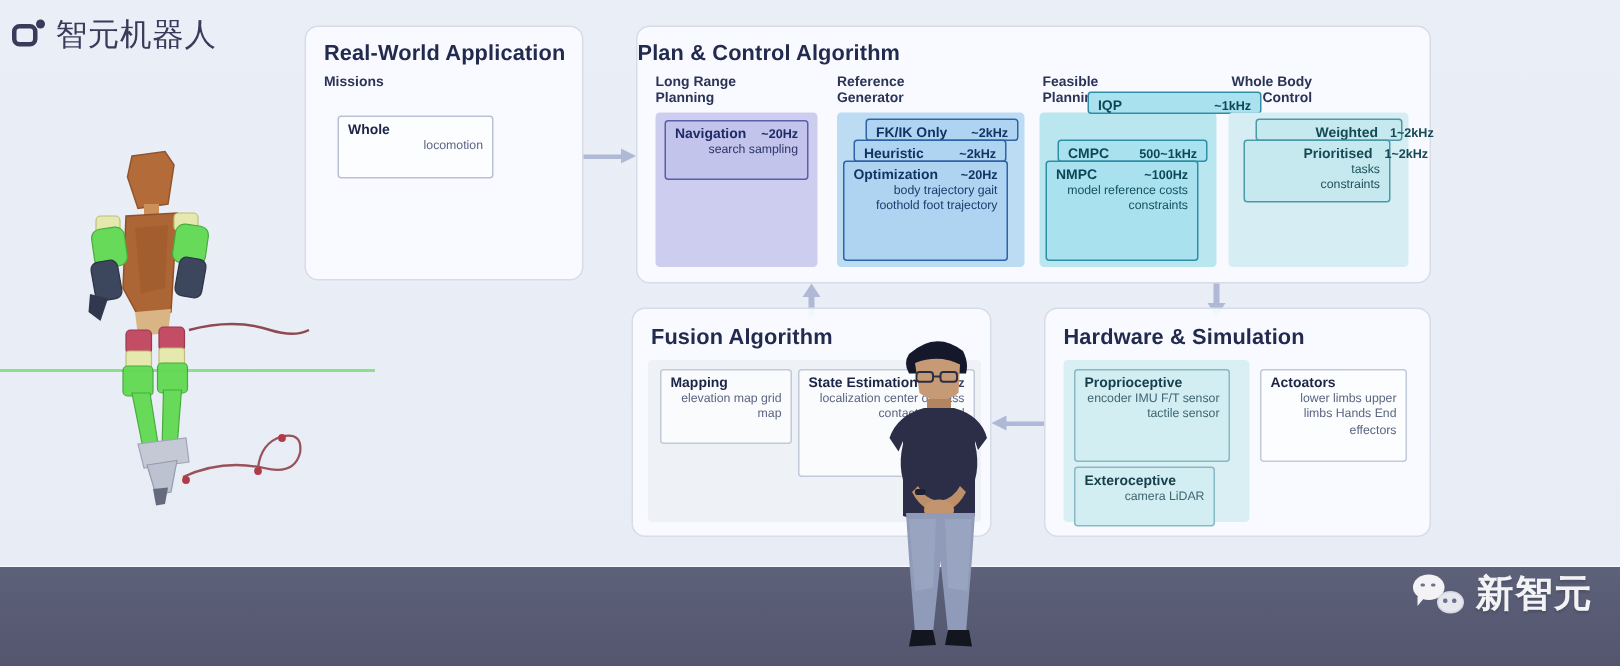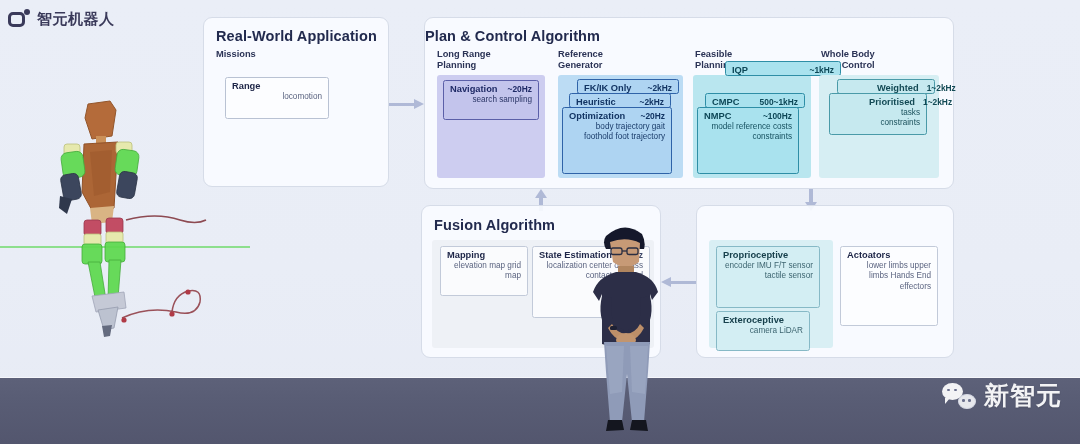--- a/index.html
+++ b/index.html
@@ -35,21 +35,21 @@
   }
   #logo .mark .ring {
     position: absolute; left:0; top:3px; width:17px; height:15px;
     border: 3.4px solid #2c2b4d; border-radius: 5px;
   }
   #logo .mark .dot {
     position: absolute; right:0; top:0; width:6px; height:6px;
     border-radius: 50%; background:#2c2b4d;
   }
   #logo .wordmark {
-    font-size: 15px; font-weight: 700; color: #2c2b4d; letter-spacing: .5px;
+    font-size: 21px; font-weight: 400; color: #2c2b4d; letter-spacing: .5px;
   }
 
   
   #watermark {
     position: absolute; right: 18px; top: 379px;
     display: flex; align-items: center; gap: 8px;
     color: #ffffff; opacity: .93;
   }
   #watermark .wechat { position: relative; width: 34px; height: 26px; }
   #watermark .wechat .b1 {
@@ -219,21 +219,21 @@
     <circle cx="140" cy="196" r="2.6" fill="#b03a46"></circle>
     <circle cx="76" cy="224" r="2.6" fill="#b03a46"></circle>
   </svg>
 </div>
 
 <div class="panel" style="left:203px; top:17px; width:186px; height:170px;">
   <div class="panel-title" style="position:absolute; left:12px; top:10px;">Real-World Application</div>
   <div class="section-label" style="position:absolute; left:12px; top:31px;">Missions</div>
   <div class="card v-plain" style="left:21px; top:59px; width:104px; height:42px;">
     <div class="hd">
-      <span class="name">Range</span>
+      <span class="name">Whole</span>
     </div>
     <div class="body">locomotion</div>
   </div>
 </div>
 
 <div class="arrow" style="left:389px; top:99px; width:36px; height:10px;">
   <div class="shaft" style="left:0; top:3.5px; width:27px; height:3px;"></div>
   <div class="head" style="left:25px; top:0; border-left:10px solid #8d9ac4; border-top:5px solid transparent; border-bottom:5px solid transparent;"></div>
 </div>
 
@@ -355,38 +355,39 @@
 payload</div>
   </div>
 </div>
 
 <div class="arrow" style="left:661px; top:277px; width:36px; height:10px;">
   <div class="shaft" style="right:0; top:3.5px; width:27px; height:3px;"></div>
   <div class="head" style="left:0; top:0; border-right:10px solid #8d9ac4; border-top:5px solid transparent; border-bottom:5px solid transparent;"></div>
 </div>
 
 <div class="panel" style="left:696px; top:205px; width:258px; height:153px;">
+  <div class="panel-title" style="position:absolute; left:12px; top:11px;">Hardware &amp; Simulation</div>
   <div class="well cyan2" style="left:12px; top:34px; width:124px; height:108px; background:#d9eff4;"></div>
   <div class="card v-seafoam" style="left:19px; top:40px; width:104px; height:62px;">
     <div class="hd">
       <span class="name">Proprioceptive</span>
     </div>
     <div class="body">encoder
 IMU
 F/T sensor
 tactile sensor</div>
   </div>
   <div class="card v-seafoam" style="left:19px; top:105px; width:94px; height:40px;">
     <div class="hd">
       <span class="name">Exteroceptive</span>
     </div>
     <div class="body">camera
 LiDAR</div>
   </div>
-  <div class="card v-ghost" style="left:143px; top:40px; width:98px; height:80px;">
+  <div class="card v-ghost" style="left:143px; top:40px; width:98px; height:62px;">
     <div class="hd">
       <span class="name">Actoators</span>
     </div>
     <div class="body">lower limbs
 upper limbs
 Hands
 End effectors</div>
   </div>
 </div>
 

